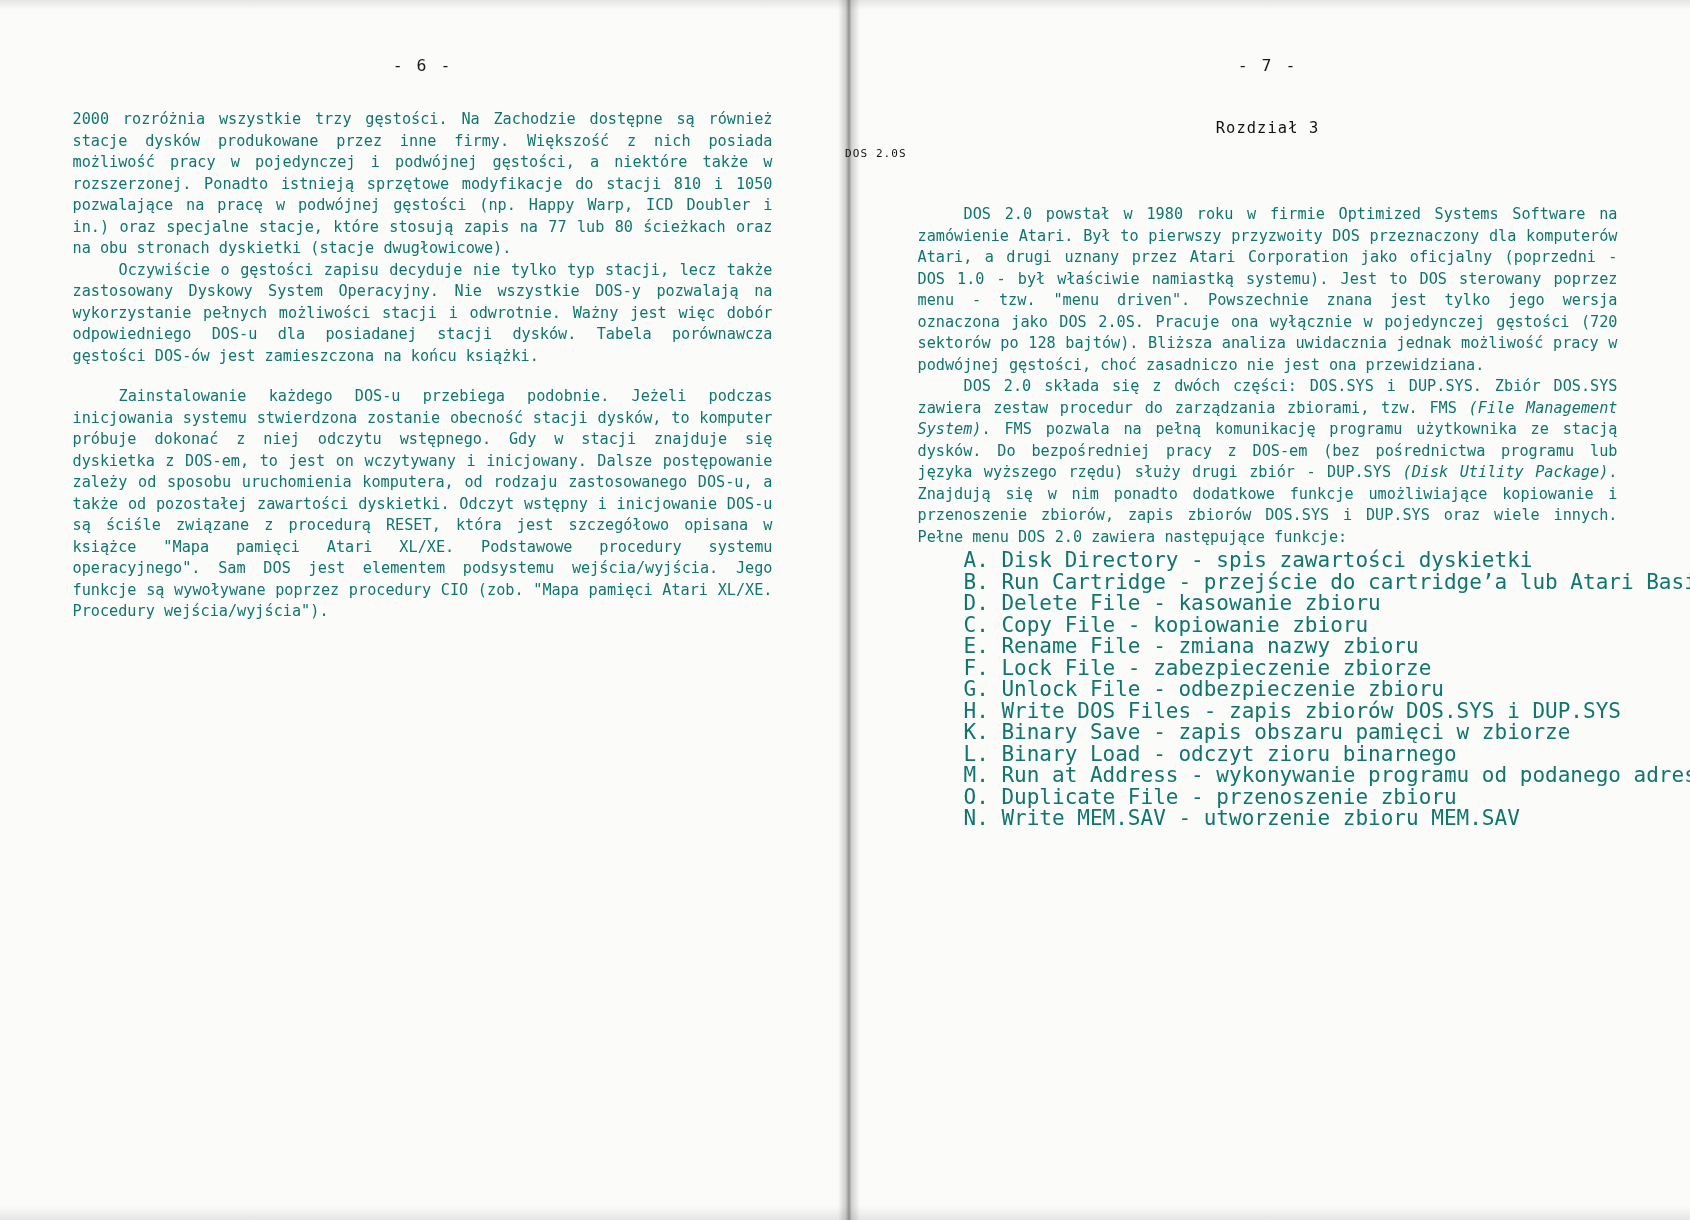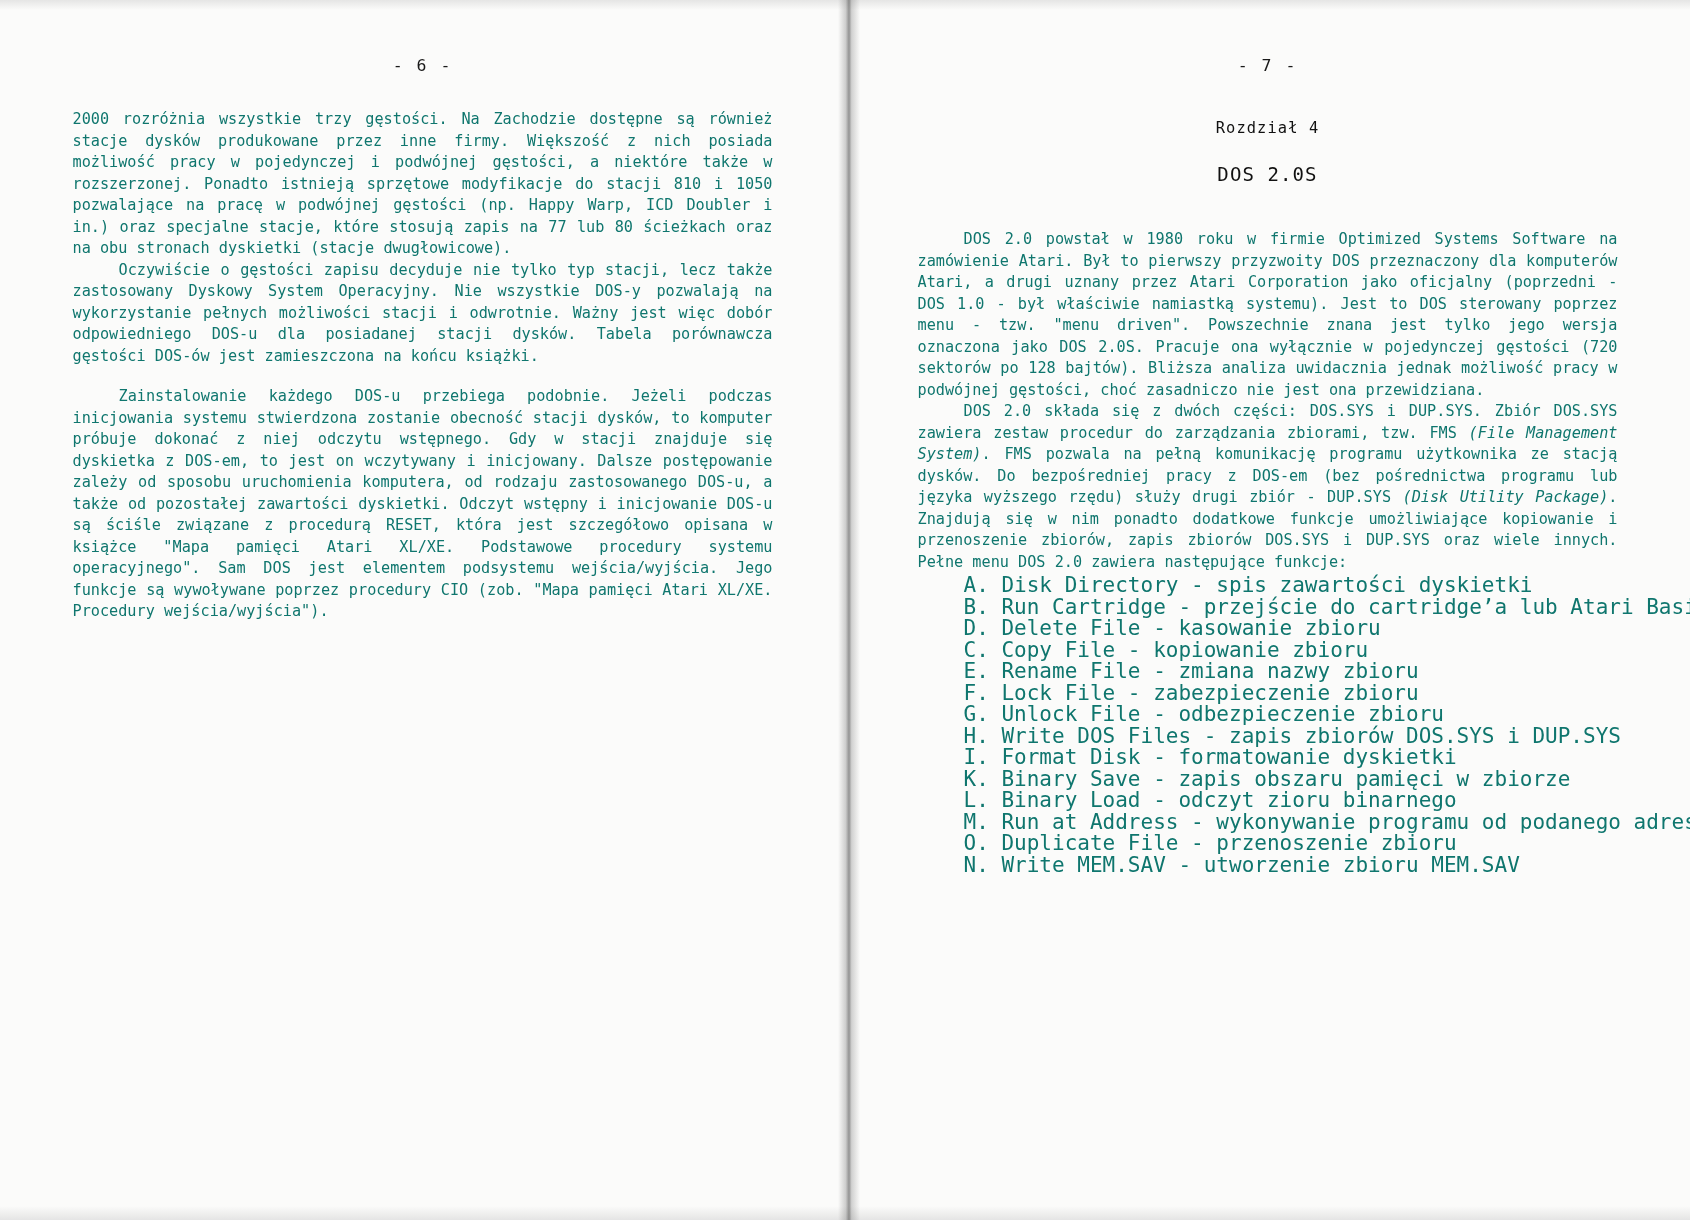--- a/index.html
+++ b/index.html
@@ -81,23 +81,23 @@
   p.indent { text-indent: 46px; }
   p.gap { margin-top: 19px; }
 
   .chapter-head {
     text-align: center;
     font-size: 15.4px;
     margin-top: 44px;
     letter-spacing: 1.1px;
   }
   .chapter-title {
-    text-align: center;
-    font-size: 19px;
-    margin-top: 26px;
+    text-align: left;
+    font-size: 11px;
+    margin-top: 10px;
     letter-spacing: 1.1px;
   }
 
   .fn-list {
     list-style: none;
     margin: 2px 0 0 0;
     padding: 0 0 0 46px;
     font-size: 21px;
     line-height: 21.5px;
   }
@@ -121,38 +121,37 @@
       <p>2000 rozróżnia wszystkie trzy gęstości. Na Zachodzie dostępne są również stacje dysków produkowane przez inne firmy. Większość z nich posiada możliwość pracy w pojedynczej i podwójnej gęstości, a niektóre także w rozszerzonej. Ponadto istnieją sprzętowe modyfikacje do stacji 810 i 1050 pozwalające na pracę w podwójnej gęstości (np. Happy Warp, ICD Doubler i in.) oraz specjalne stacje, które stosują zapis na 77 lub 80 ścieżkach oraz na obu stronach dyskietki (stacje dwugłowicowe).</p>
       <p class="indent">Oczywiście o gęstości zapisu decyduje nie tylko typ stacji, lecz także zastosowany Dyskowy System Operacyjny. Nie wszystkie DOS-y pozwalają na wykorzystanie pełnych możliwości stacji i odwrotnie. Ważny jest więc dobór odpowiedniego DOS-u dla posiadanej stacji dysków. Tabela porównawcza gęstości DOS-ów jest zamieszczona na końcu książki.</p>
       <p class="indent gap">Zainstalowanie każdego DOS-u przebiega podobnie. Jeżeli podczas inicjowania systemu stwierdzona zostanie obecność stacji dysków, to komputer próbuje dokonać z niej odczytu wstępnego. Gdy w stacji znajduje się dyskietka z DOS-em, to jest on wczytywany i inicjowany. Dalsze postępowanie zależy od sposobu uruchomienia komputera, od rodzaju zastosowanego DOS-u, a także od pozostałej zawartości dyskietki. Odczyt wstępny i inicjowanie DOS-u są ściśle związane z procedurą RESET, która jest szczegółowo opisana w książce "Mapa pamięci Atari XL/XE. Podstawowe procedury systemu operacyjnego". Sam DOS jest elementem podsystemu wejścia/wyjścia. Jego funkcje są wywoływane poprzez procedury CIO (zob. "Mapa pamięci Atari XL/XE. Procedury wejścia/wyjścia").</p>
     </div>
   </div>
 
   <div class="gutter"></div>
 
   <div class="page page-right">
     <div class="folio">- 7 -</div>
-    <div class="chapter-head">Rozdział 4</div>
+    <div class="chapter-head">Rozdział 3</div>
     <div class="chapter-title">DOS 2.0S</div>
     <div class="body-col">
       <div class="spacer-18"></div>
       <p class="indent">DOS 2.0 powstał w 1980 roku w firmie Optimized Systems Software na zamówienie Atari. Był to pierwszy przyzwoity DOS przeznaczony dla komputerów Atari, a drugi uznany przez Atari Corporation jako oficjalny (poprzedni - DOS 1.0 - był właściwie namiastką systemu). Jest to DOS sterowany poprzez menu - tzw. "menu driven". Powszechnie znana jest tylko jego wersja oznaczona jako DOS 2.0S. Pracuje ona wyłącznie w pojedynczej gęstości (720 sektorów po 128 bajtów). Bliższa analiza uwidacznia jednak możliwość pracy w podwójnej gęstości, choć zasadniczo nie jest ona przewidziana.</p>
       <p class="indent">
         <span>DOS 2.0 składa się z dwóch części: DOS.SYS i DUP.SYS. Zbiór DOS.SYS zawiera zestaw procedur do zarządzania zbiorami, tzw. FMS </span><span class="it">(File Management System)</span><span>. FMS pozwala na pełną komunikację programu użytkownika ze stacją dysków. Do bezpośredniej pracy z DOS-em (bez pośrednictwa programu lub języka wyższego rzędu) służy drugi zbiór - DUP.SYS </span><span class="it">(Disk Utility Package)</span><span>. Znajdują się w nim ponadto dodatkowe funkcje umożliwiające kopiowanie i przenoszenie zbiorów, zapis zbiorów DOS.SYS i DUP.SYS oraz wiele innych. Pełne menu DOS 2.0 zawiera następujące funkcje:</span>
       </p>
       <ul class="fn-list">
         <li>A. Disk Directory - spis zawartości dyskietki</li>
         <li>B. Run Cartridge - przejście do cartridge’a lub Atari Basic</li>
         <li>D. Delete File - kasowanie zbioru</li>
         <li>C. Copy File - kopiowanie zbioru</li>
         <li>E. Rename File - zmiana nazwy zbioru</li>
-        <li>F. Lock File - zabezpieczenie zbioru</li>
+        <li>F. Lock File - zabezpieczenie zbiorze</li>
         <li>G. Unlock File - odbezpieczenie zbioru</li>
         <li>H. Write DOS Files - zapis zbiorów DOS.SYS i DUP.SYS</li>
-        <li>I. Format Disk - formatowanie dyskietki</li>
         <li>K. Binary Save - zapis obszaru pamięci w zbiorze</li>
         <li>L. Binary Load - odczyt zioru binarnego</li>
         <li>M. Run at Address - wykonywanie programu od podanego adresu</li>
         <li>O. Duplicate File - przenoszenie zbioru</li>
         <li>N. Write MEM.SAV - utworzenie zbioru MEM.SAV</li>
       </ul>
     </div>
   </div>
 </div>
 

